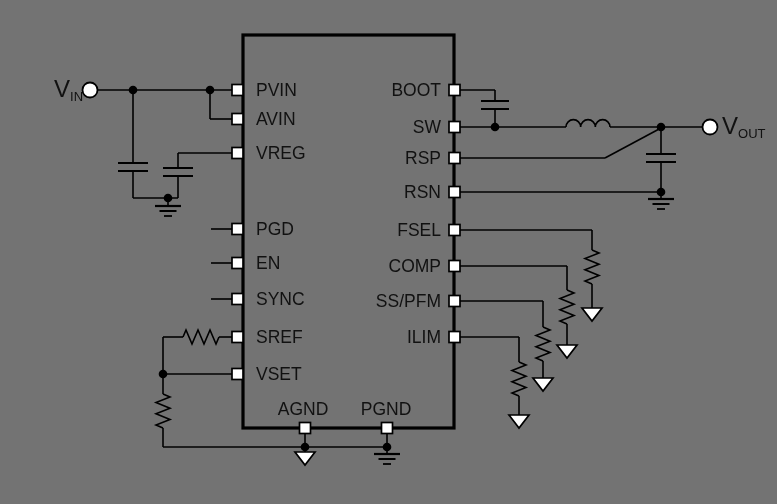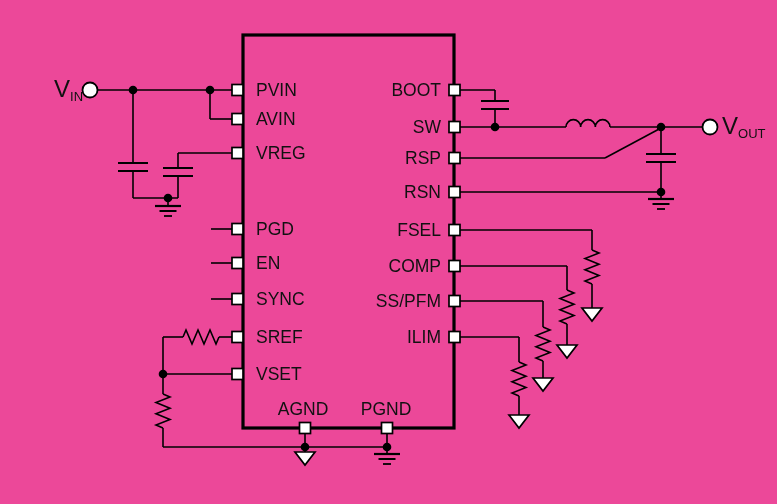--- a/index.html
+++ b/index.html
@@ -1,16 +1,16 @@
 <!DOCTYPE html>
 <html><head>
 <meta charset="utf-8">
 <style>
   html,body{margin:0;padding:0;background:#ffffff;}
-  .stage{width:777px;height:504px;background:#ec4899;position:relative;font-family:"Liberation Sans",sans-serif;}
+  .stage{width:777px;height:504px;background:#737373;position:relative;font-family:"Liberation Sans",sans-serif;}
   svg{display:block;}
   .wire{stroke:#000;stroke-width:1.6;fill:none;stroke-linecap:butt;}
   .thick{stroke:#000;stroke-width:3.2;fill:none;}
   .pin{fill:#fff;stroke:#000;stroke-width:1.7;}
   .dot{fill:#000;stroke:none;}
   .term{fill:#fff;stroke:#000;stroke-width:1.8;}
   .plate{stroke:#000;stroke-width:2;fill:none;}
   .res{stroke:#000;stroke-width:1.6;fill:none;stroke-linejoin:miter;}
   .gnd{stroke:#000;fill:none;}
   .tri{fill:#fff;stroke:#000;stroke-width:1.7;stroke-linejoin:miter;}

